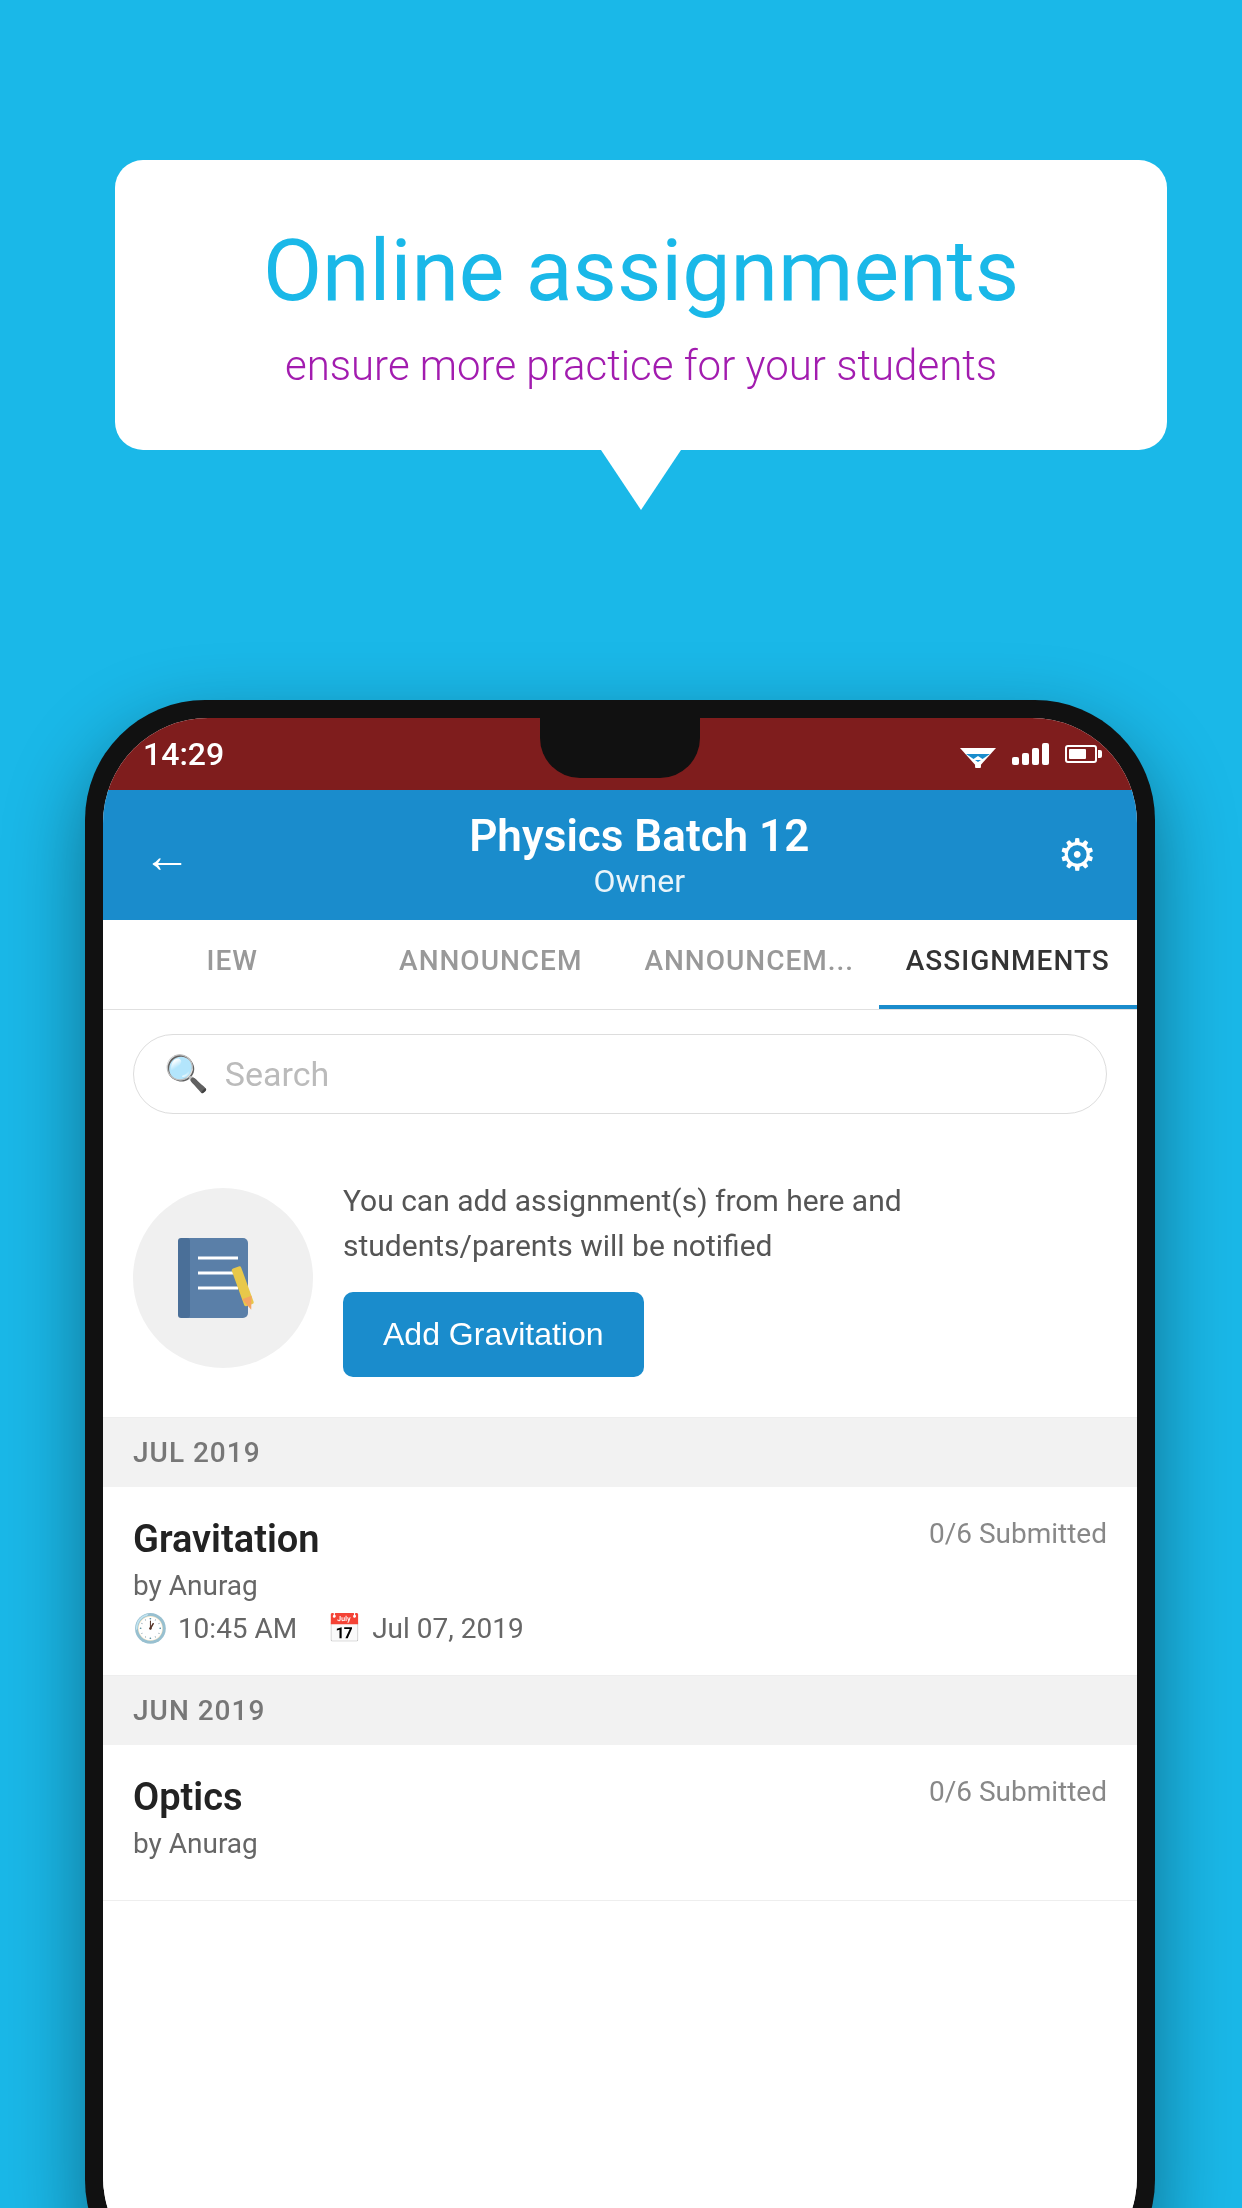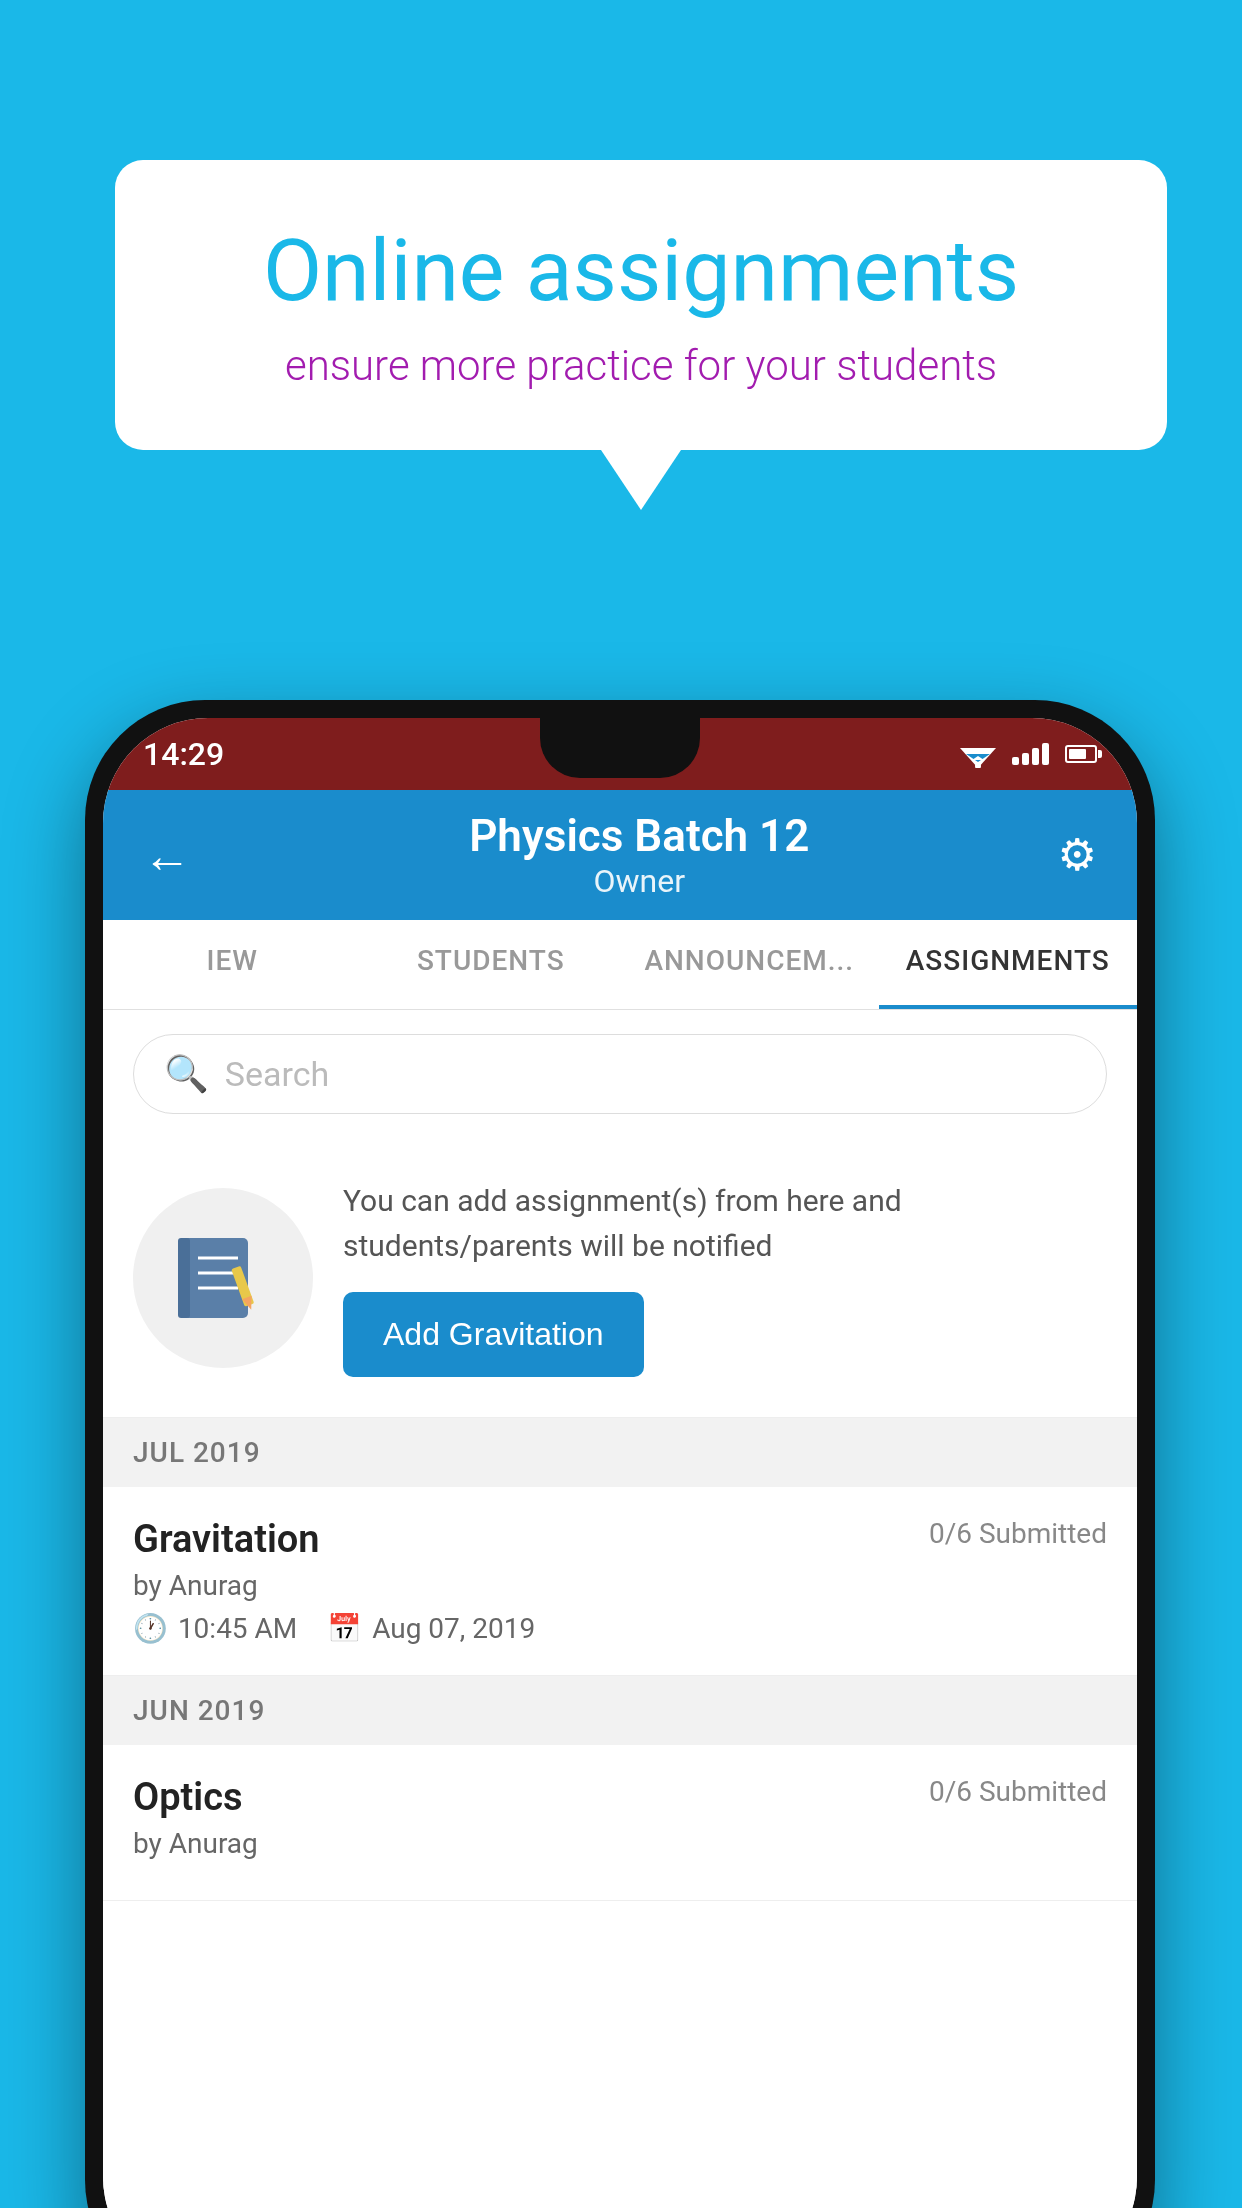--- a/index.html
+++ b/index.html
@@ -405,21 +405,21 @@
         <div class="app-bar-subtitle">Owner</div>
       </div>
       <span class="app-bar-settings gear-unicode">⚙</span>
     </div>
 
     <div class="tabs">
       <div class="tab">
         <span>IEW</span>
       </div>
       <div class="tab">
-        <span>STUDENTS</span>
+        <span>ANNOUNCEM</span>
       </div>
       <div class="tab">
         <span>ANNOUNCEM...</span>
       </div>
       <div class="tab active">
         <span>ASSIGNMENTS</span>
       </div>
     </div>
 
     <div class="content">
@@ -461,21 +461,21 @@
           <span class="assignment-submitted">0/6 Submitted</span>
         </div>
         <div class="assignment-author">by Anurag</div>
         <div class="assignment-meta">
           <div class="assignment-meta-item">
             <span class="meta-icon">🕐</span>
             <span>10:45 AM</span>
           </div>
           <div class="assignment-meta-item">
             <span class="meta-icon">📅</span>
-            <span>Aug 07, 2019</span>
+            <span>Jul 07, 2019</span>
           </div>
         </div>
       </div>
 
       <div class="section-header">JUN 2019</div>
       <div class="assignment-item">
         <div class="assignment-item-top">
           <span class="assignment-title">Optics</span>
           <span class="assignment-submitted">0/6 Submitted</span>
         </div>

